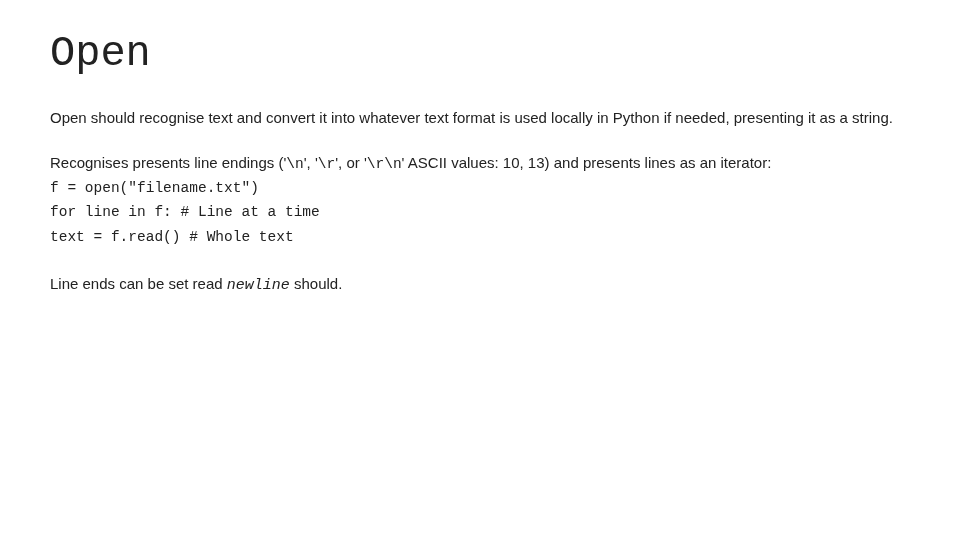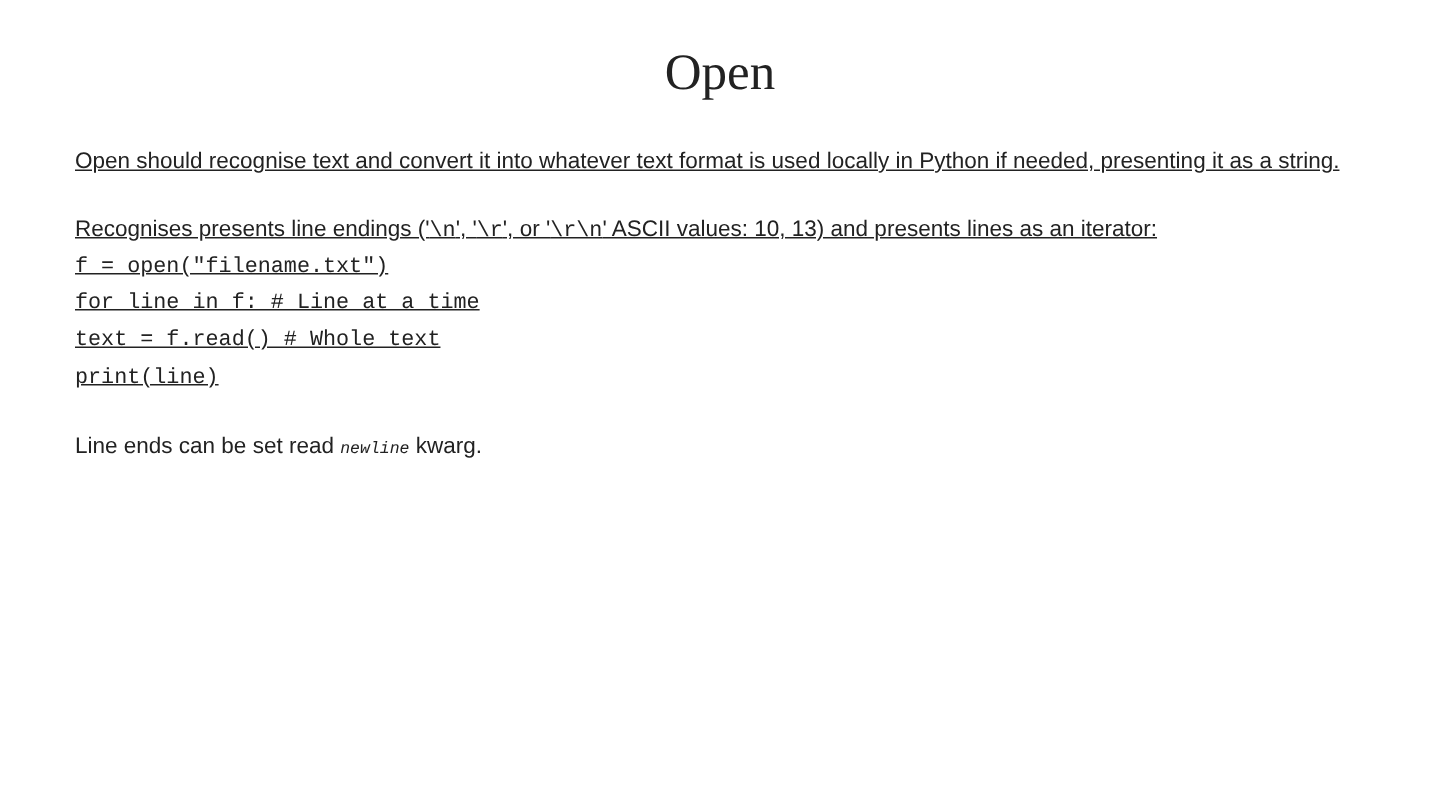--- a/index.html
+++ b/index.html
@@ -17,54 +17,53 @@
     }
 
     .page {
       width: 960px;
       height: 540px;
       padding: 30px 50px 30px 50px;
       position: relative;
     }
 
     .title {
-      text-align: center;
-      font-size: 34px;
+      text-align: left;
+      font-size: 42px;
       font-weight: 300;
       color: #222;
       margin-bottom: 28px;
-      font-family: Liberation Serif, serif;
+      font-family: Liberation Mono, monospace;
     }
 
     .paragraph {
       font-size: 15px;
       color: #222;
       line-height: 1.55;
       margin-bottom: 22px;
       font-family: 'Segoe UI', Arial, sans-serif;
-      text-decoration: underline;
     }
 
     .code-block {
       font-family: 'Courier New', Courier, monospace;
       font-size: 14.5px;
       color: #222;
       line-height: 1.7;
       margin-bottom: 22px;
     }
 
     .inline-code {
       font-family: 'Courier New', Courier, monospace;
       font-size: 14.5px;
     }
 
     .italic-code {
       font-family: 'Courier New', Courier, monospace;
       font-style: italic;
-      font-size: 11px;
+      font-size: 15px;
     }
 
     .last-para {
       font-size: 15px;
       color: #222;
       line-height: 1.55;
       font-family: 'Segoe UI', Arial, sans-serif;
     }
   </style>
 </head>
@@ -77,21 +76,20 @@
   <p class="paragraph">
     <span>Open should recognise text and convert it into whatever text format is used locally in Python if needed, presenting it as a string.</span>
   </p>
 
   <div class="paragraph">
     <span>Recognises presents line endings ('</span><span class="inline-code">\n</span><span>', '</span><span class="inline-code">\r</span><span>', or '</span><span class="inline-code">\r\n</span><span>' ASCII values: 10, 13)  and presents lines as an iterator:</span><br>
     <div class="code-block">
       <div>f = open("filename.txt")</div>
       <div>for line in f: # Line at a time</div>
       <div>text = f.read()      # Whole text</div>
-      <div>     print(line)</div>
     </div>
   </div>
 
   <p class="last-para">
-    <span>Line ends can be set read </span><span class="italic-code">newline</span><span>  kwarg.</span>
+    <span>Line ends can be set read </span><span class="italic-code">newline</span><span>  should.</span>
   </p>
 
 </div>
 
 </body></html>

